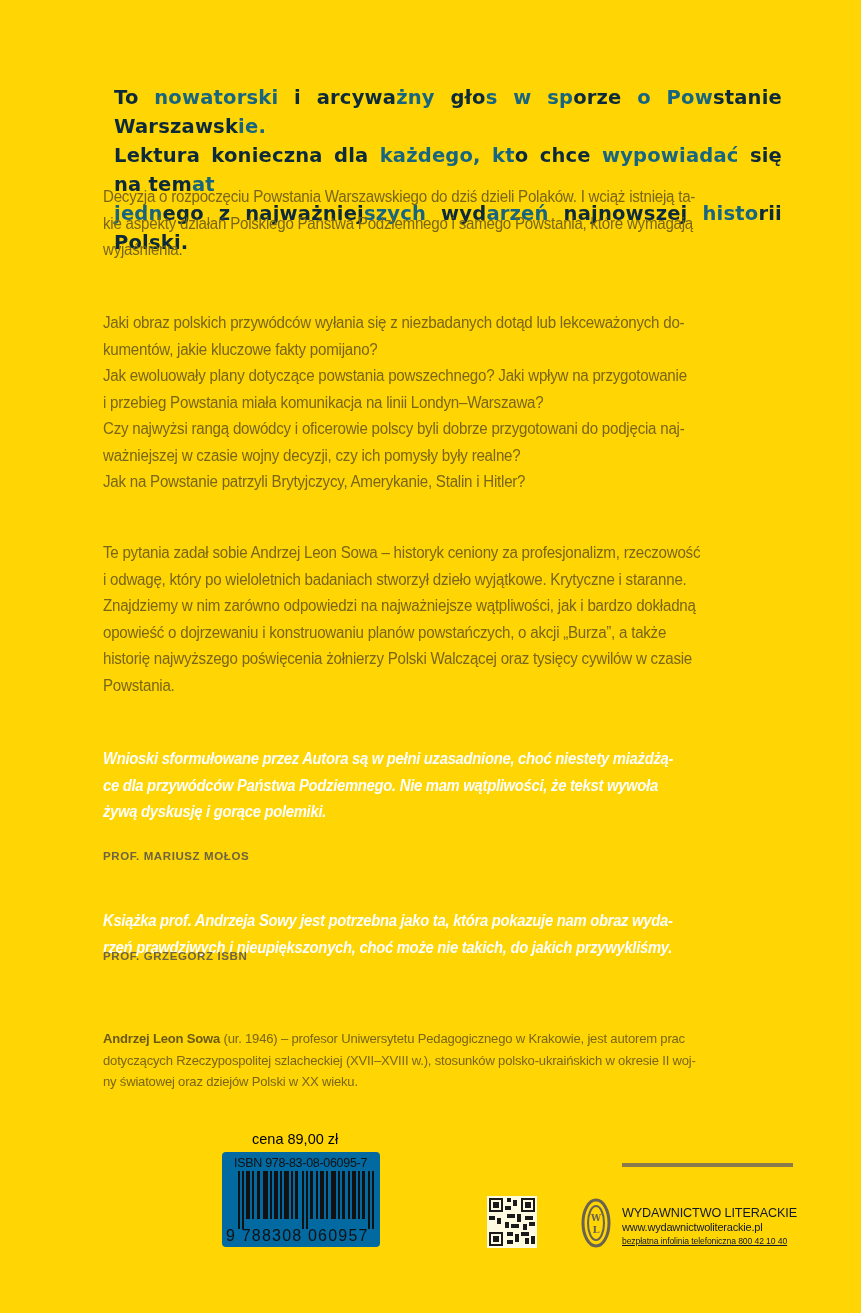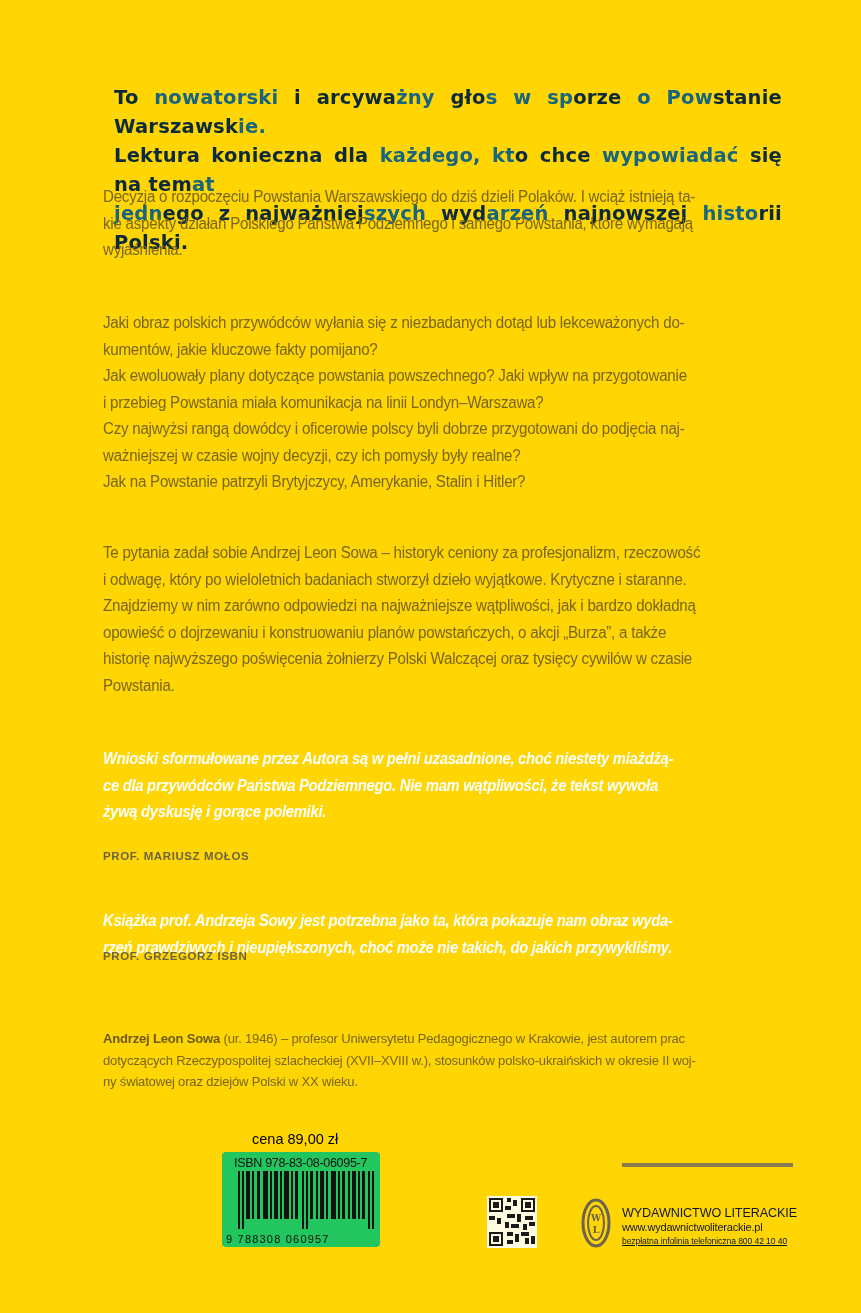--- a/index.html
+++ b/index.html
@@ -60,31 +60,31 @@
       transform: scaleX(0.96); transform-origin: left;
     }
     .bio b { color: #6b5a14; }
 
     .price {
       position: absolute; left: 233px; top: 1131px;
       font-size: 14.5px; color: #000000; margin-left: 19px;
     }
     .barcode-box {
       position: absolute; left: 222px; top: 1152px; width: 158px; height: 95px;
-      background: #22c55e; border-radius: 4px;
+      background: #0369a1; border-radius: 4px;
     }
     .isbn {
       position: absolute; left: 12px; top: 4px;
       font-size: 12.5px; color: #111; letter-spacing: -0.3px;
     }
     .bars { position: absolute; left: 16px; top: 19px; width: 136px; height: 58px; }
     .bars svg { display:block; }
     .ean {
       position: absolute; left: 4px; bottom: 2px;
-      font-size: 11px; color: #111; letter-spacing: 1.2px;
+      font-size: 16px; color: #111; letter-spacing: 1.2px;
       font-family: "Liberation Sans", sans-serif;
     }
 
     .qr { position: absolute; left: 487px; top: 1196px; width: 50px; height: 52px; background:#fffbe0; }
 
     .ebook-box { position: absolute; left: 622px; top: 1163px; width: 171px; }
     .rule { height: 2px; background: #8a7b4e; }
     .ebook-text { font-size: 10.3px; color: #5f5642; padding: 5px 0 5px 2px; letter-spacing: -0.1px;}
     .logo { position: absolute; left: 581px; top: 1198px; width: 30px; height: 50px; }
     .pub { position: absolute; left: 622px; top: 1202px; color: #0f172a; }

